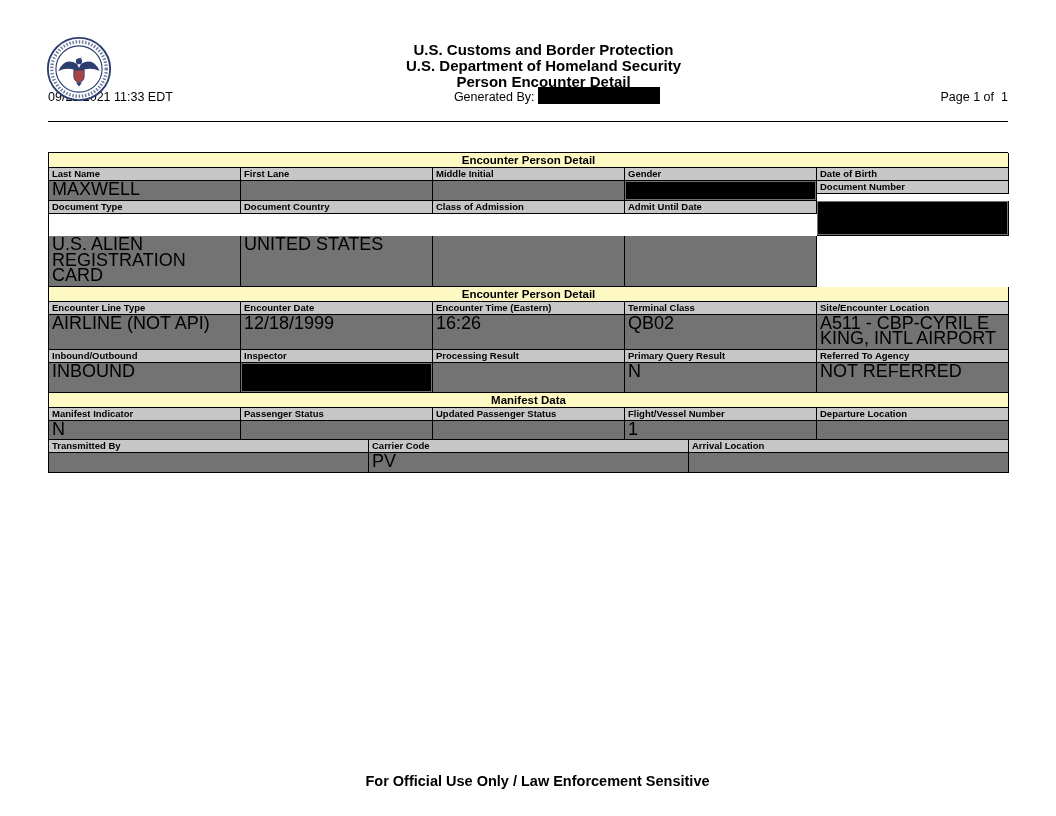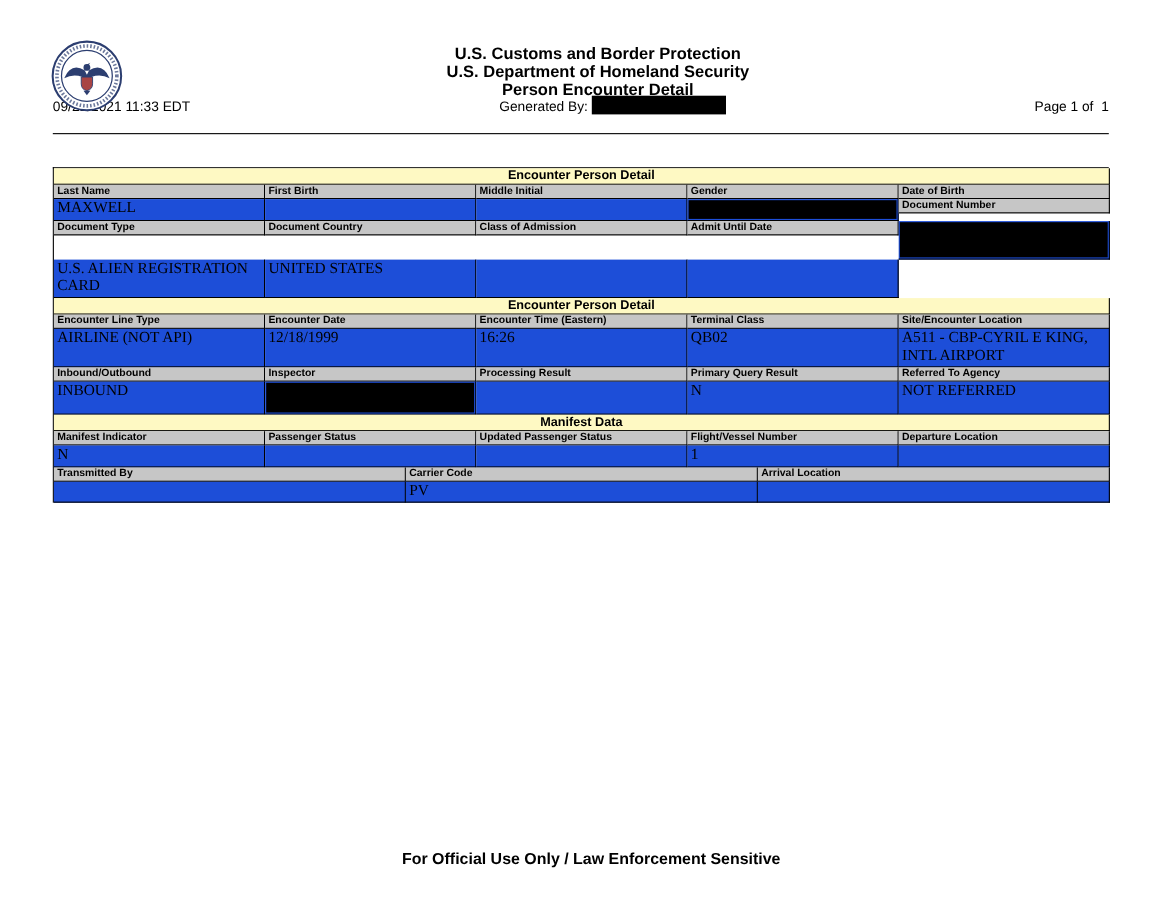--- a/index.html
+++ b/index.html
@@ -27,22 +27,22 @@
     width:960px; margin:30px 48px 0 48px;
     border-top:1px solid #000; border-left:1px solid #000;
   }
   .cell { border-right:1px solid #000; border-bottom:1px solid #000; overflow:hidden; }
   .span3  { grid-column: span 3; }
   .span5  { grid-column: span 5; }
   .span15 { grid-column: span 15; }
   .sec { background:#fef9c3; font-weight:bold; text-align:center; font-size:11.5px; line-height:12px; height:15px; padding-top:1px; }
   .hdr { background:#c6c6c6; font-weight:bold; font-size:9.5px; line-height:10px; height:13px; padding:1px 3px 0 3px; white-space:nowrap; }
   .val {
-    font-family:Liberation Serif, serif;
-    font-size:14px; line-height:15.5px; padding:1px 2px 2px 3px; min-height:19px; background:#1d4ed8;
+    font-family:Liberation Sans, sans-serif;
+    font-size:18px; line-height:15.5px; padding:1px 2px 2px 3px; min-height:19px; background:#737373;
   }
   .v-tall { min-height:34px; }
   .v-mid  { min-height:30px; }
   .redacted { padding:1px; }
   .redact-box { display:block; width:100%; background:#000; }
   .rb-dob  { height:17px; }
   .rb-doc  { height:32px; }
   .rb-insp { height:27px; }
   .footer-line {
     position:absolute; left:0; right:0; bottom:27px;
@@ -83,21 +83,21 @@
     <span class="meta-right">
       <span>Page 1 of</span><span class="page-num">1</span>
     </span>
   </div>
 
   <div class="enc-table">
 
     <div class="cell sec span15">Encounter Person Detail</div>
 
     <div class="cell hdr span3">Last Name</div>
-    <div class="cell hdr span3">First Birth</div>
+    <div class="cell hdr span3">First Lane</div>
     <div class="cell hdr span3">Middle Initial</div>
     <div class="cell hdr span3">Gender</div>
     <div class="cell hdr span3">Date of Birth</div>
 
     <div class="cell val span3">MAXWELL</div>
     <div class="cell val span3"></div>
     <div class="cell val span3"></div>
     <div class="cell val span3 redacted">
         <span class="redact-box rb-dob"></span>
       </div>

